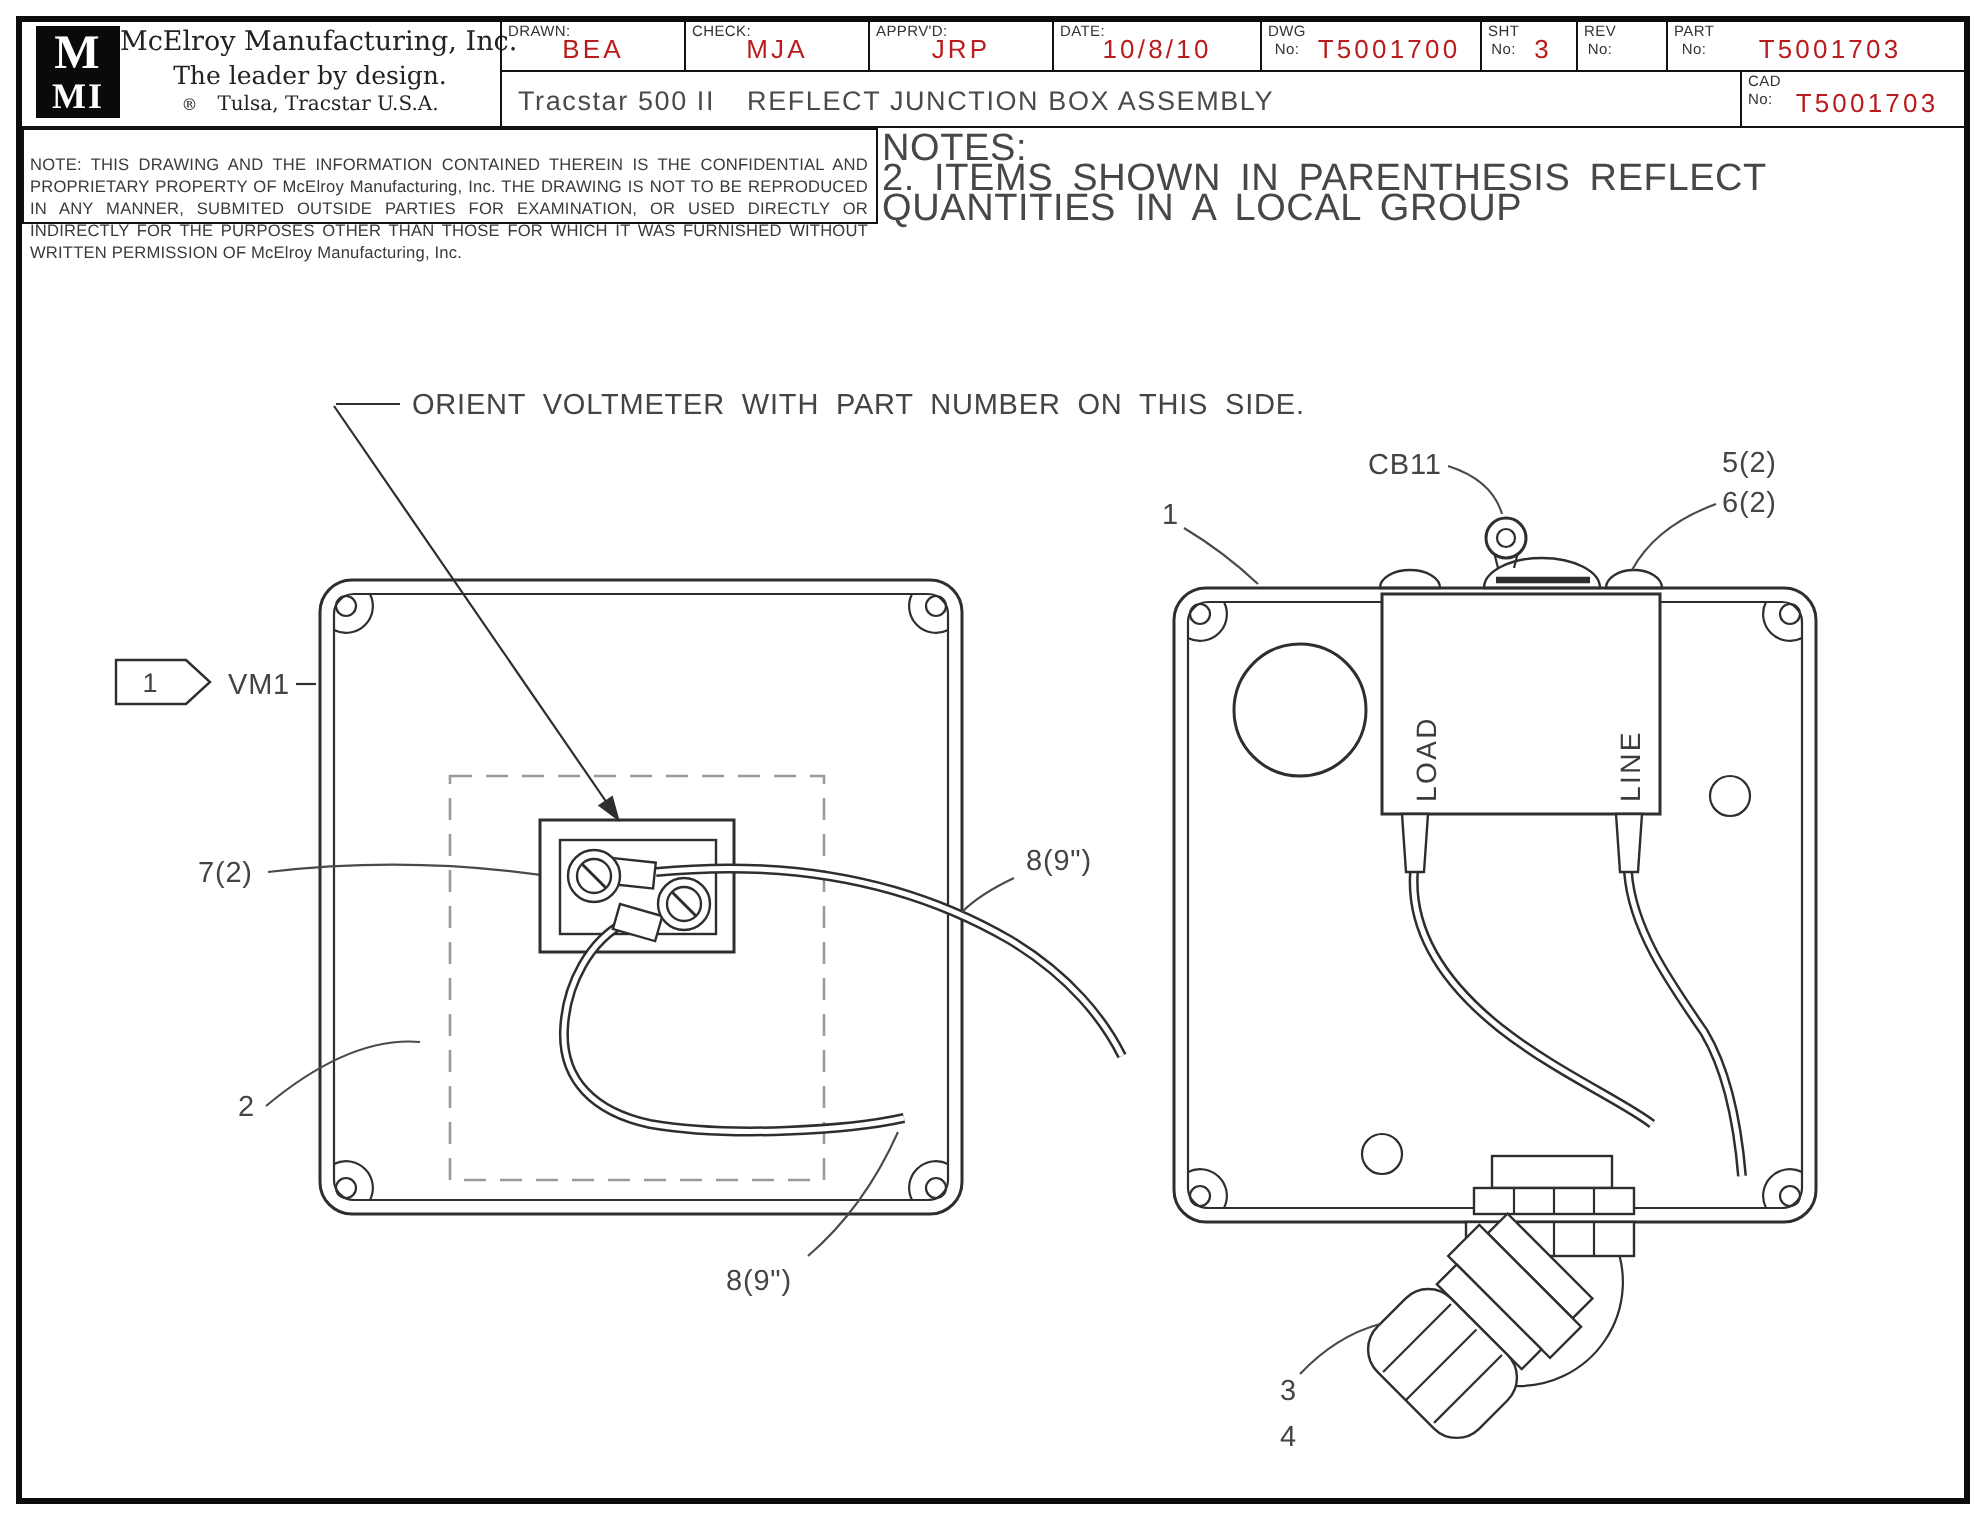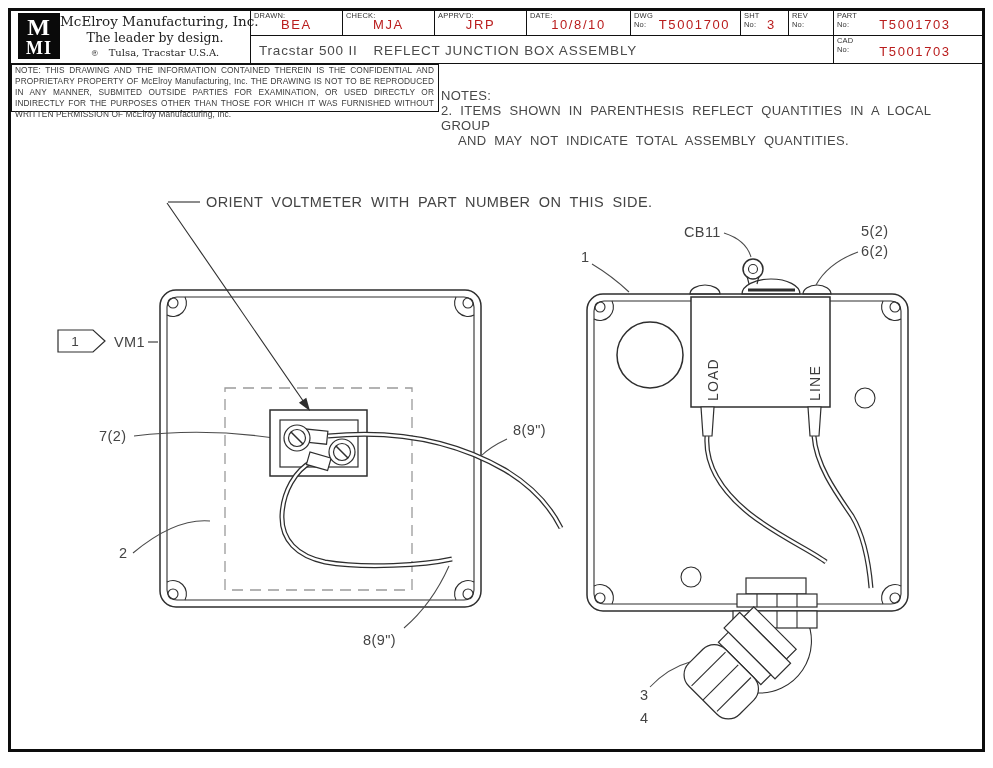--- a/index.html
+++ b/index.html
@@ -13,38 +13,38 @@
   .logo{position:absolute;left:7px;top:2px;width:42px;height:46px;background:#0a0a0a;color:#fff;
         font-family:"Liberation Serif",serif;font-weight:bold;text-align:center;line-height:1.0;
         display:flex;flex-direction:column;justify-content:center;border:2px solid #0a0a0a;}
   .logo .l1{font-size:24px;letter-spacing:1px;}
   .logo .l2{font-size:18px;letter-spacing:1px;}
   .company-text{position:absolute;left:49px;top:1px;width:190px;height:52px;text-align:center;color:#222;}
   .company-name{font-family:"DejaVu Serif",serif;font-size:13.5px;white-space:nowrap;margin-top:1px;}
   .tagline{font-family:"DejaVu Serif",serif;font-size:12.5px;margin-top:1px;}
   .location{font-family:"DejaVu Serif",serif;font-size:10px;margin-top:2px;}
   .regmark{font-size:8px;vertical-align:middle;margin-right:10px;}
-  .tb-row1{position:absolute;left:239px;top:0;height:25px;right:0;display:flex;}
-  .tb-row2{position:absolute;left:239px;top:25px;height:28px;right:0;display:flex;}
+  .tb-row1{position:absolute;left:239px;top:0;height:25px;right:0;display:flex;text-align:center;}
+  .tb-row2{position:absolute;left:239px;top:25px;height:28px;right:0;display:flex;gap:37px;}
   .tb-cell{position:relative;border-left:1.5px solid #111;height:100%;}
   .tb-row1 .tb-cell{border-bottom:1.5px solid #111;}
   .tb-label{position:absolute;left:3px;top:1px;font-size:7.5px;color:#333;white-space:pre-line;line-height:1.15;letter-spacing:.2px;}
   .tb-value{position:absolute;left:0;right:0;top:0;bottom:0;display:flex;align-items:center;justify-content:center;
             font-size:13px;color:#b91c1c;letter-spacing:1.6px;padding-top:3px;}
   .desc-cell{display:flex;align-items:center;padding-left:8px;font-size:13.5px;color:#4a4a4a;letter-spacing:.8px;}
   .desc-title{margin-left:16px;}
 
   
   .conf-note{position:absolute;left:0;top:53px;width:428px;height:48px;z-index:2;background:#fff;
-             border:1.5px solid #111;padding:0 4px 2px 3px;
+             border:1.5px solid #111;padding:12px 4px 2px 3px;
              font-size:8.3px;line-height:11px;color:#3a3a3a;text-align:justify;letter-spacing:.1px;}
 
   
   .gnotes{position:absolute;left:430px;top:56px;width:540px;z-index:2;
-          font-size:13px;line-height:15px;color:#474747;word-spacing:4px;letter-spacing:.3px;margin-top:21px;}
+          font-size:19px;line-height:15px;color:#474747;word-spacing:4px;letter-spacing:.3px;}
   .gnotes .indent{padding-left:17px;}
 
   
   .ln{fill:none;stroke:#2e2e2e;stroke-width:1.5;}
   .lnt{fill:none;stroke:#2e2e2e;stroke-width:1.1;}
   .fw{fill:#ffffff;stroke:#2e2e2e;stroke-width:1.5;}
   .fwt{fill:#ffffff;stroke:#2e2e2e;stroke-width:1.2;}
   .dash{fill:none;stroke:#9a9a9a;stroke-width:1.3;stroke-dasharray:11 7;}
   .wire-casing{fill:none;stroke:#2e2e2e;stroke-width:5;}
   .wire-core{fill:none;stroke:#ffffff;stroke-width:2.5;}
@@ -257,16 +257,15 @@
         <span class="tb-value" style="padding-left:14px">T5001703</span>
       </div>
     </div>
   </div>
 
   <div class="conf-note">NOTE: THIS DRAWING AND THE INFORMATION CONTAINED THEREIN IS THE CONFIDENTIAL AND PROPRIETARY PROPERTY OF McElroy Manufacturing, Inc. THE DRAWING IS NOT TO BE REPRODUCED IN ANY MANNER, SUBMITED OUTSIDE PARTIES FOR EXAMINATION, OR USED DIRECTLY OR INDIRECTLY FOR THE PURPOSES OTHER THAN THOSE FOR WHICH IT WAS FURNISHED WITHOUT WRITTEN PERMISSION OF McElroy Manufacturing, Inc.</div>
 
   <div class="gnotes">
     <div>NOTES:</div>
     <div>2. ITEMS SHOWN IN PARENTHESIS REFLECT QUANTITIES IN A LOCAL GROUP</div>
-    <div class="indent">AND MAY NOT INDICATE TOTAL ASSEMBLY QUANTITIES.</div>
   </div>
 
 </div>
 
 </body></html>

